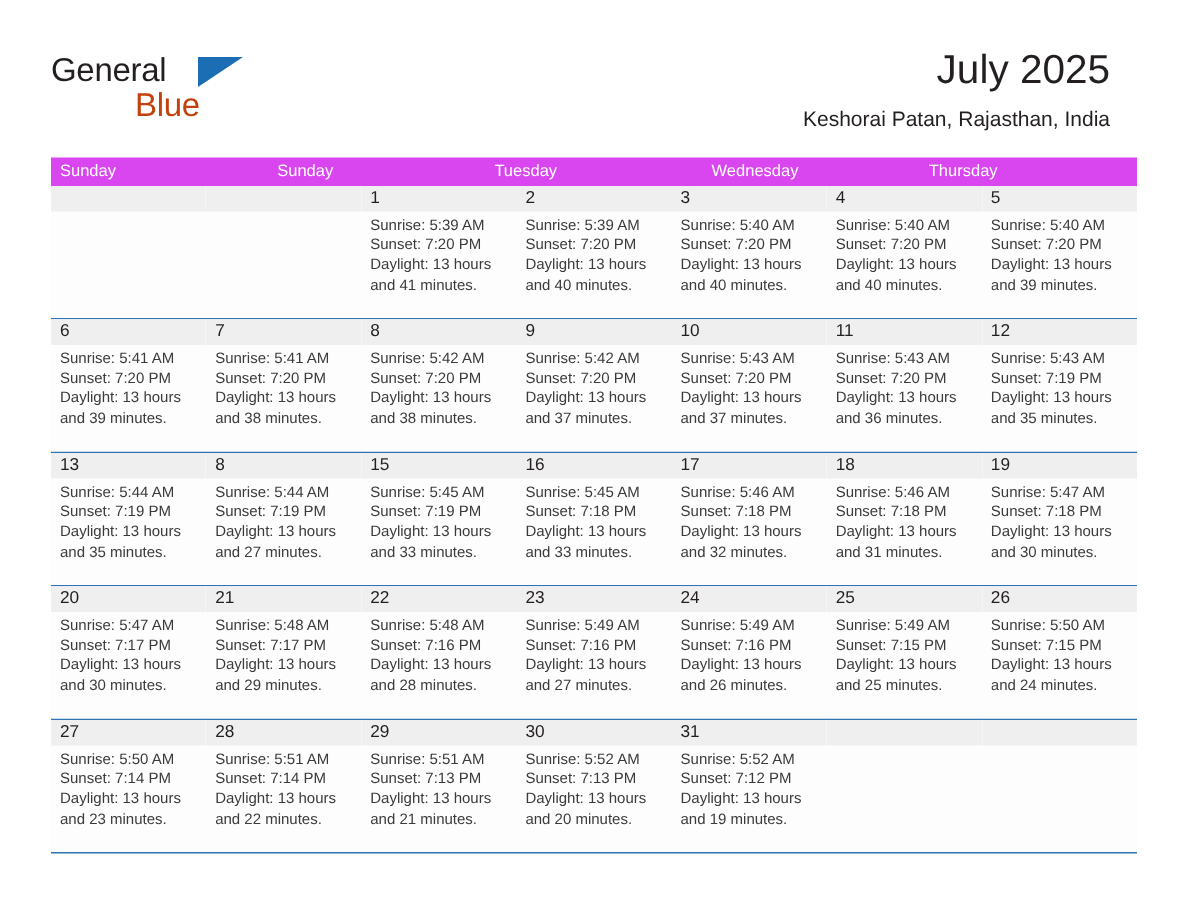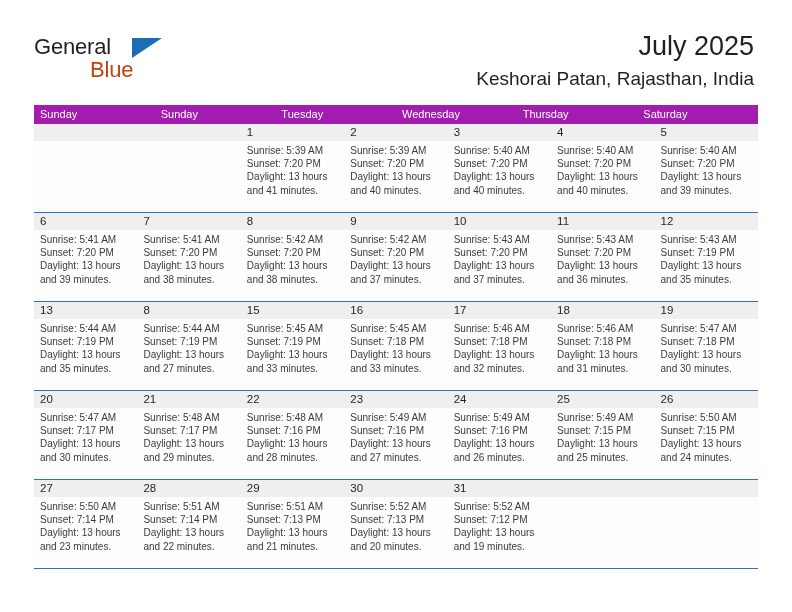--- a/index.html
+++ b/index.html
@@ -63,50 +63,50 @@
     left: 56px;
     top: 23px;
     font-size: 22px;
     letter-spacing: -0.2px;
     color: #c2410c;
     font-family: "Liberation Sans", sans-serif;
   }
 
   .title-wrap {
     position: absolute;
-    right: 4px;
+    right: 18px;
     top: 0;
     text-align: right;
   }
   .cal-title {
     font-size: 27px;
     color: #231f20;
     line-height: 32px;
     white-space: nowrap;
   }
   .cal-subtitle {
-    font-size: 19px;
+    font-size: 14px;
     color: #231f20;
     line-height: 20px;
     margin-top: 7px;
     white-space: nowrap;
   }
 
   
   .calendar {
     position: absolute;
     left: 34px;
     top: 105px;
     width: 724px;
   }
 
   .dow-row {
     display: flex;
     width: 100%;
-    background: #a21caf;
+    background: #d946ef;
     height: 19px;
   }
   .dow {
     flex: 1 1 0;
     color: #ffffff;
     font-size: 11px;
     line-height: 19px;
     padding-left: 6px;
     white-space: nowrap;
     overflow: hidden;
@@ -168,21 +168,20 @@
 
   </div>
 
   <div class="calendar">
     <div class="dow-row">
       <div class="dow">Sunday</div>
       <div class="dow">Sunday</div>
       <div class="dow">Tuesday</div>
       <div class="dow">Wednesday</div>
       <div class="dow">Thursday</div>
-      <div class="dow">Saturday</div>
     </div>
 
     <div id="weeks-container">
         <div class="week">
           <div class="cell empty">
             <div class="daynum"></div>
             <div class="info">
               <div></div>
               <div></div>
               <div></div>

